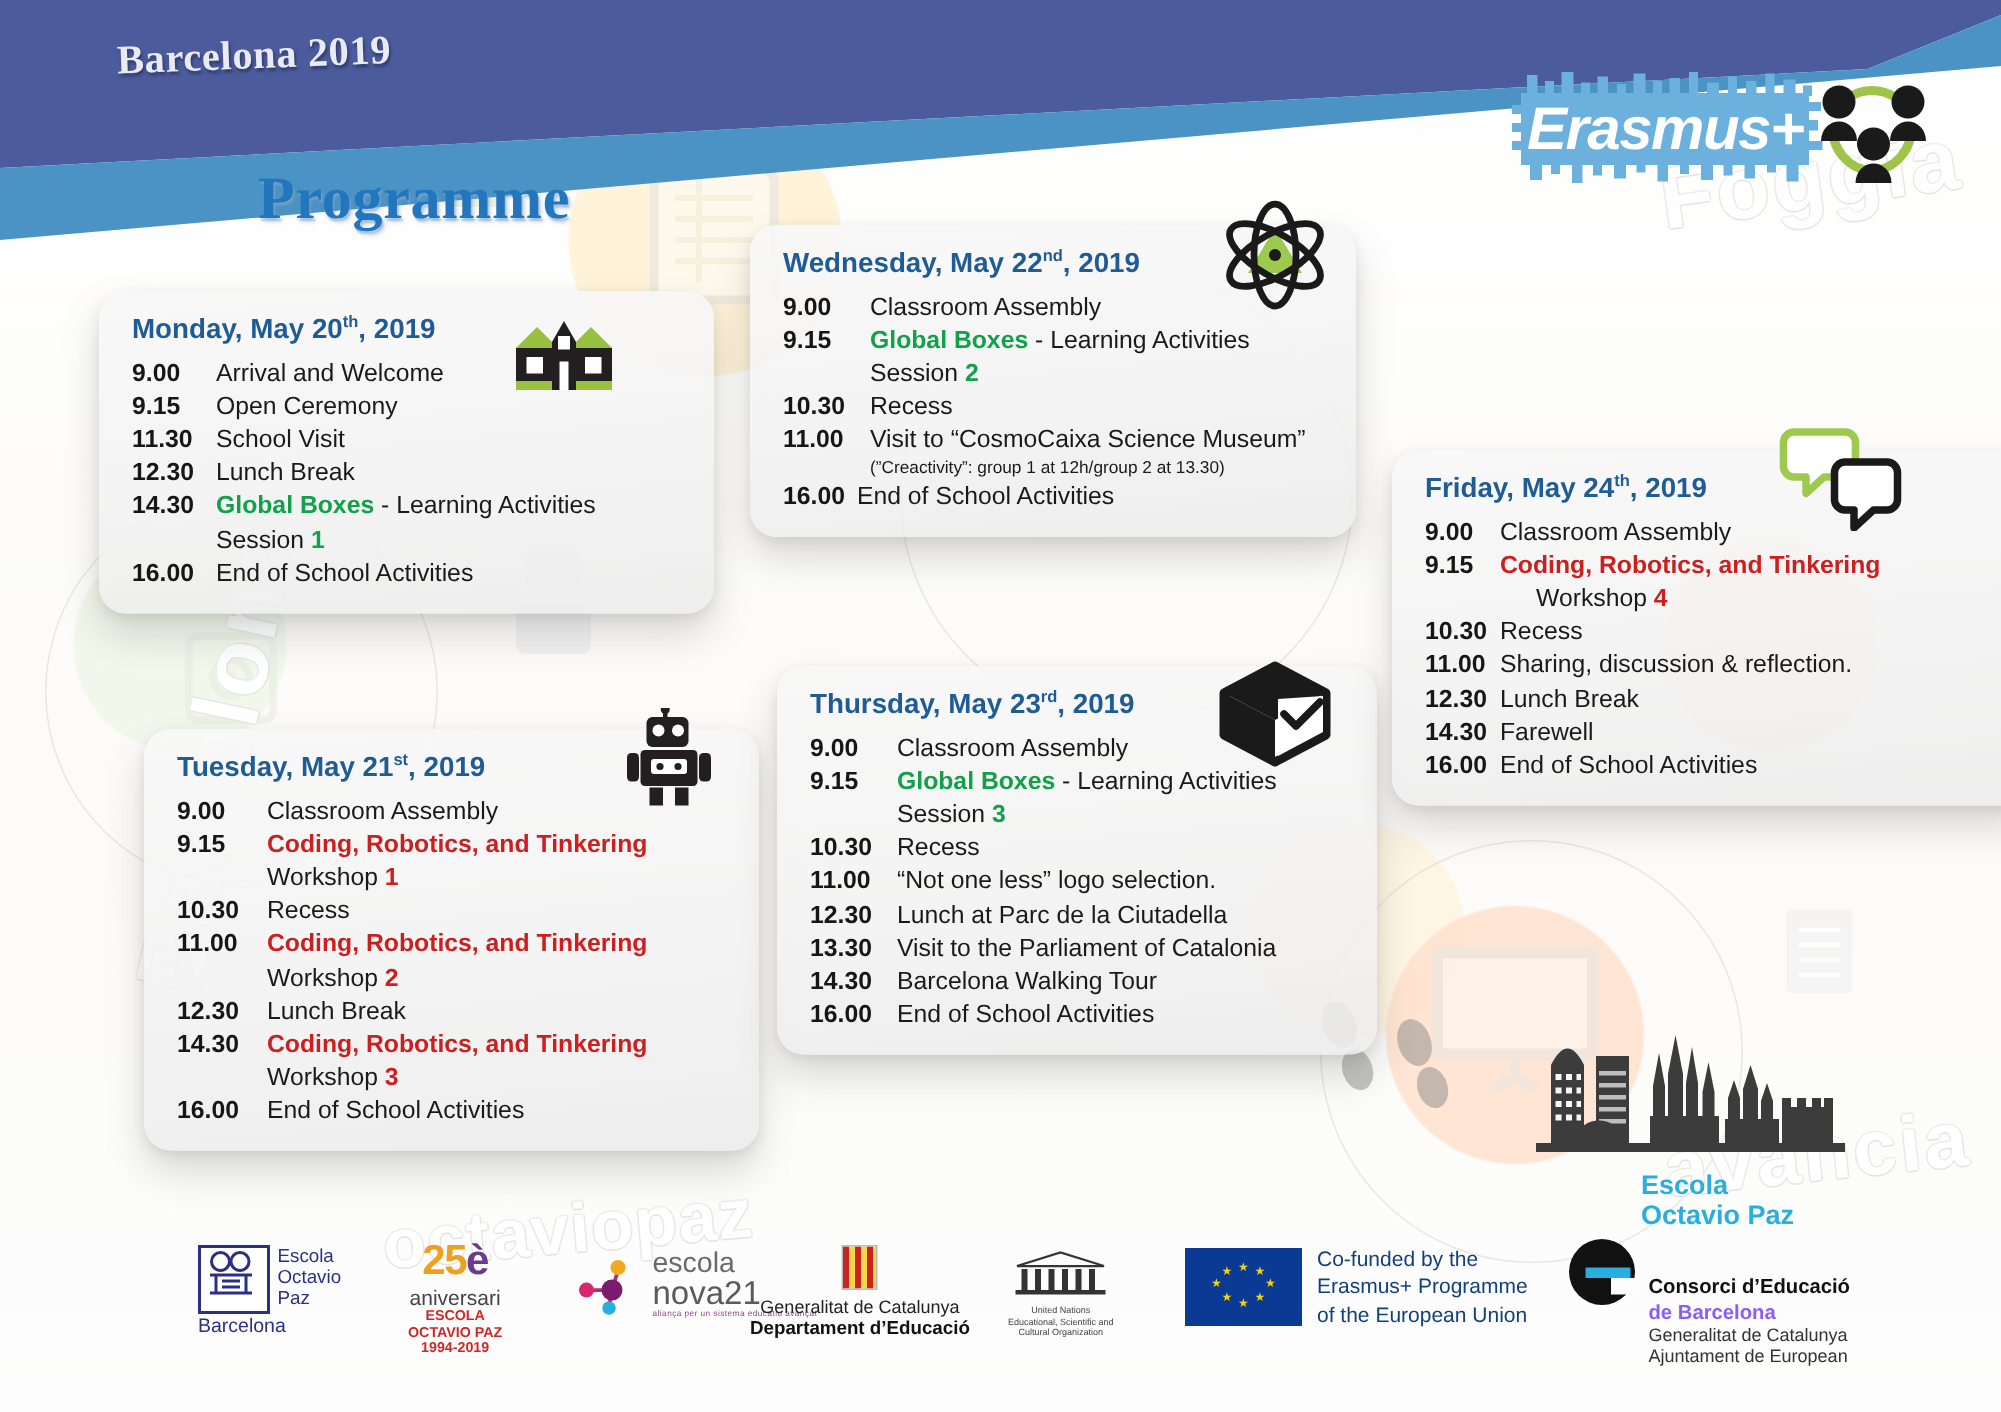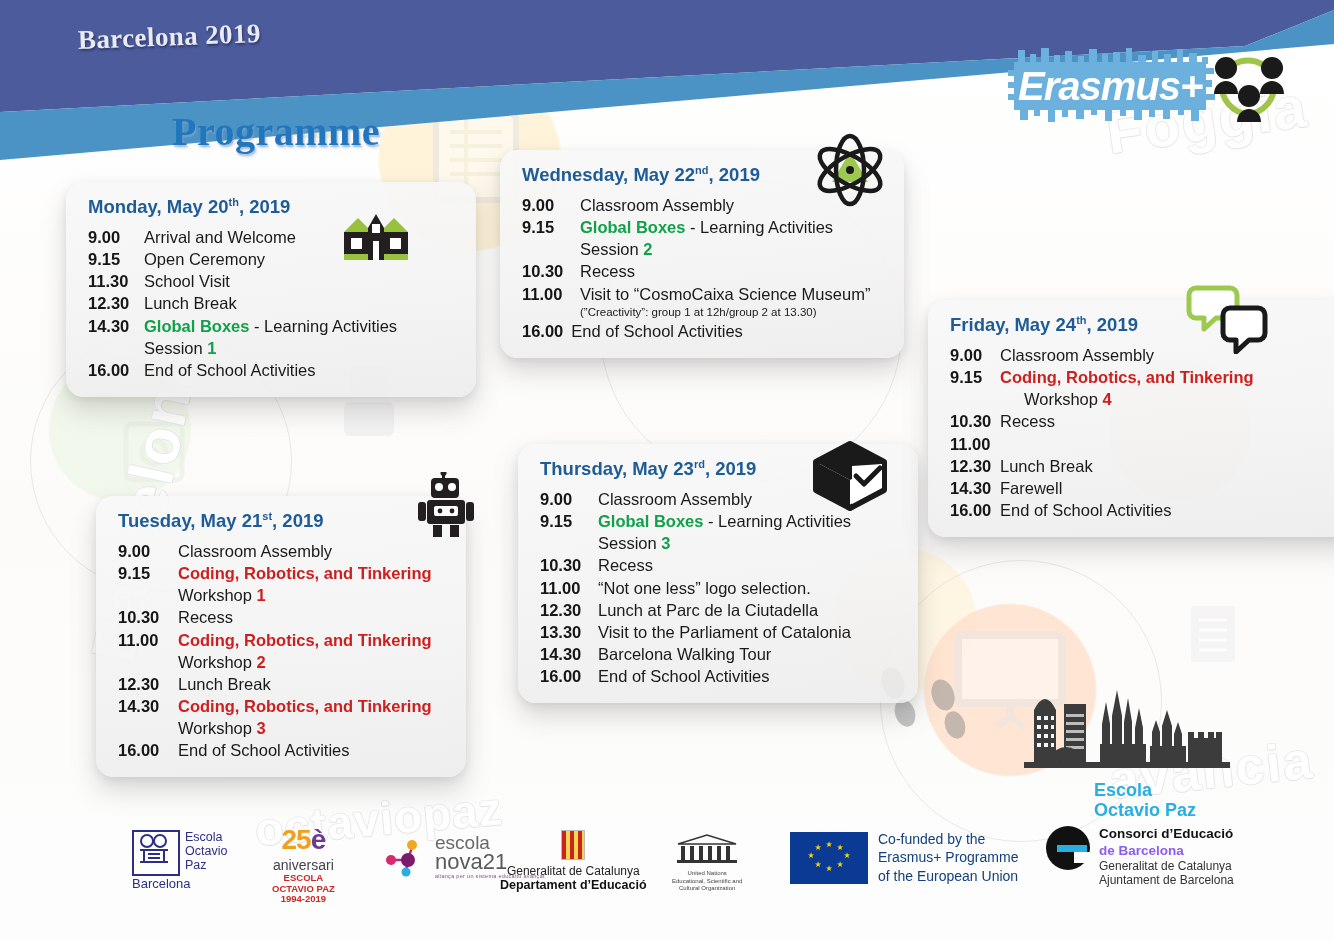--- a/index.html
+++ b/index.html
@@ -81,25 +81,25 @@
   .time{font-weight:bold;font-size:16.5px;color:#161616;flex:0 0 auto;white-space:nowrap;}
   .desc{font-size:16.5px;color:#1a1a1a;}
   .cont{font-size:16.5px;color:#1a1a1a;}
   .green{color:#12a04a;font-weight:bold;}
   .greennum{color:#12a04a;font-weight:bold;}
   .red{color:#cc1f1f;font-weight:bold;}
   .rednum{color:#cc1f1f;font-weight:bold;}
   .small-note{font-size:11.5px;color:#1a1a1a;}
 
   
-  .c-mon{left:66px;top:182px;width:410px;}
+  .c-mon{left:66px;top:194px;width:410px;}
   .c-mon .time{width:56px;}
   .c-mon .indent{padding-left:56px;}
 
-  .c-tue{left:96px;top:496px;width:370px;}
+  .c-tue{left:96px;top:486px;width:410px;}
   .c-tue .time{width:60px;}
   .c-tue .indent{padding-left:60px;}
 
   .c-wed{left:500px;top:150px;width:404px;}
   .c-wed .time{width:58px;}
   .c-wed .indent{padding-left:58px;}
   .c-wed .tight{width:auto;margin-right:8px;}
 
   .c-thu{left:518px;top:444px;width:400px;}
   .c-thu .time{width:58px;}
@@ -145,21 +145,21 @@
   .lg-eu{left:790px;top:18px;display:flex;align-items:center;gap:10px;}
   .lg-eu .flag{width:78px;height:52px;background:#0a3a94;position:relative;}
   .lg-eu .txt{font-size:14px;color:#12407f;line-height:1.32;}
 
   .lg-cons{left:1046px;top:-32px;}
   .lg-cons .school{font-size:18px;font-weight:bold;color:#29aee0;line-height:1.12;margin-left:48px;}
   .lg-cons .body{display:flex;align-items:flex-start;gap:9px;margin-top:6px;}
   .lg-cons .emark{width:44px;height:44px;border-radius:50%;background:#111;position:relative;flex:0 0 auto;}
   .lg-cons .emark:after{content:"";position:absolute;left:11px;top:19px;width:30px;height:7px;background:#29aee0;}
   .lg-cons .emark:before{content:"";position:absolute;left:28px;top:26px;width:20px;height:11px;background:#fdfdfd;border-radius:0 0 6px 0;}
-  .lg-cons .t1{font-size:13.5px;font-weight:bold;color:#111;line-height:1.2;}
+  .lg-cons .t1{font-size:13.5px;font-weight:bold;color:#111;line-height:1.2;margin-top:24px;}
   .lg-cons .t2{font-size:13.5px;font-weight:bold;color:#8b5cf6;line-height:1.2;}
   .lg-cons .t3{font-size:12px;color:#333;line-height:1.22;}
 
   .skyline{position:absolute;left:1016px;top:676px;width:222px;height:96px;}
 </style>
 </head>
 <body>
 
 <div class="stage">
 
@@ -498,20 +498,21 @@
         </div>
       <div class="row indent">
           <span class="cont"><span>Workshop </span><span class="rednum">4</span></span>
         </div>
       <div class="row">
           <span class="time">10.30</span>
           <span class="desc">Recess</span>
         </div>
       <div class="row">
           <span class="time">11.00</span>
+          <span class="desc">Sharing, discussion &amp; reflection.</span>
         </div>
       <div class="row">
           <span class="time">12.30</span>
           <span class="desc">Lunch Break</span>
         </div>
       <div class="row">
           <span class="time">14.30</span>
           <span class="desc">Farewell</span>
         </div>
       <div class="row">
@@ -672,19 +673,19 @@
       <div class="school">
         <div>Escola</div>
         <div>Octavio Paz</div>
       </div>
       <div class="body">
         <div class="emark"></div>
         <div>
           <div class="t1">Consorci d’Educació</div>
           <div class="t2">de Barcelona</div>
           <div class="t3">Generalitat de Catalunya</div>
-          <div class="t3">Ajuntament de Barcelona</div>
+          <div class="t3">Ajuntament de European</div>
         </div>
       </div>
     </div>
 
   </div>
 </div>
 
 </body></html>

